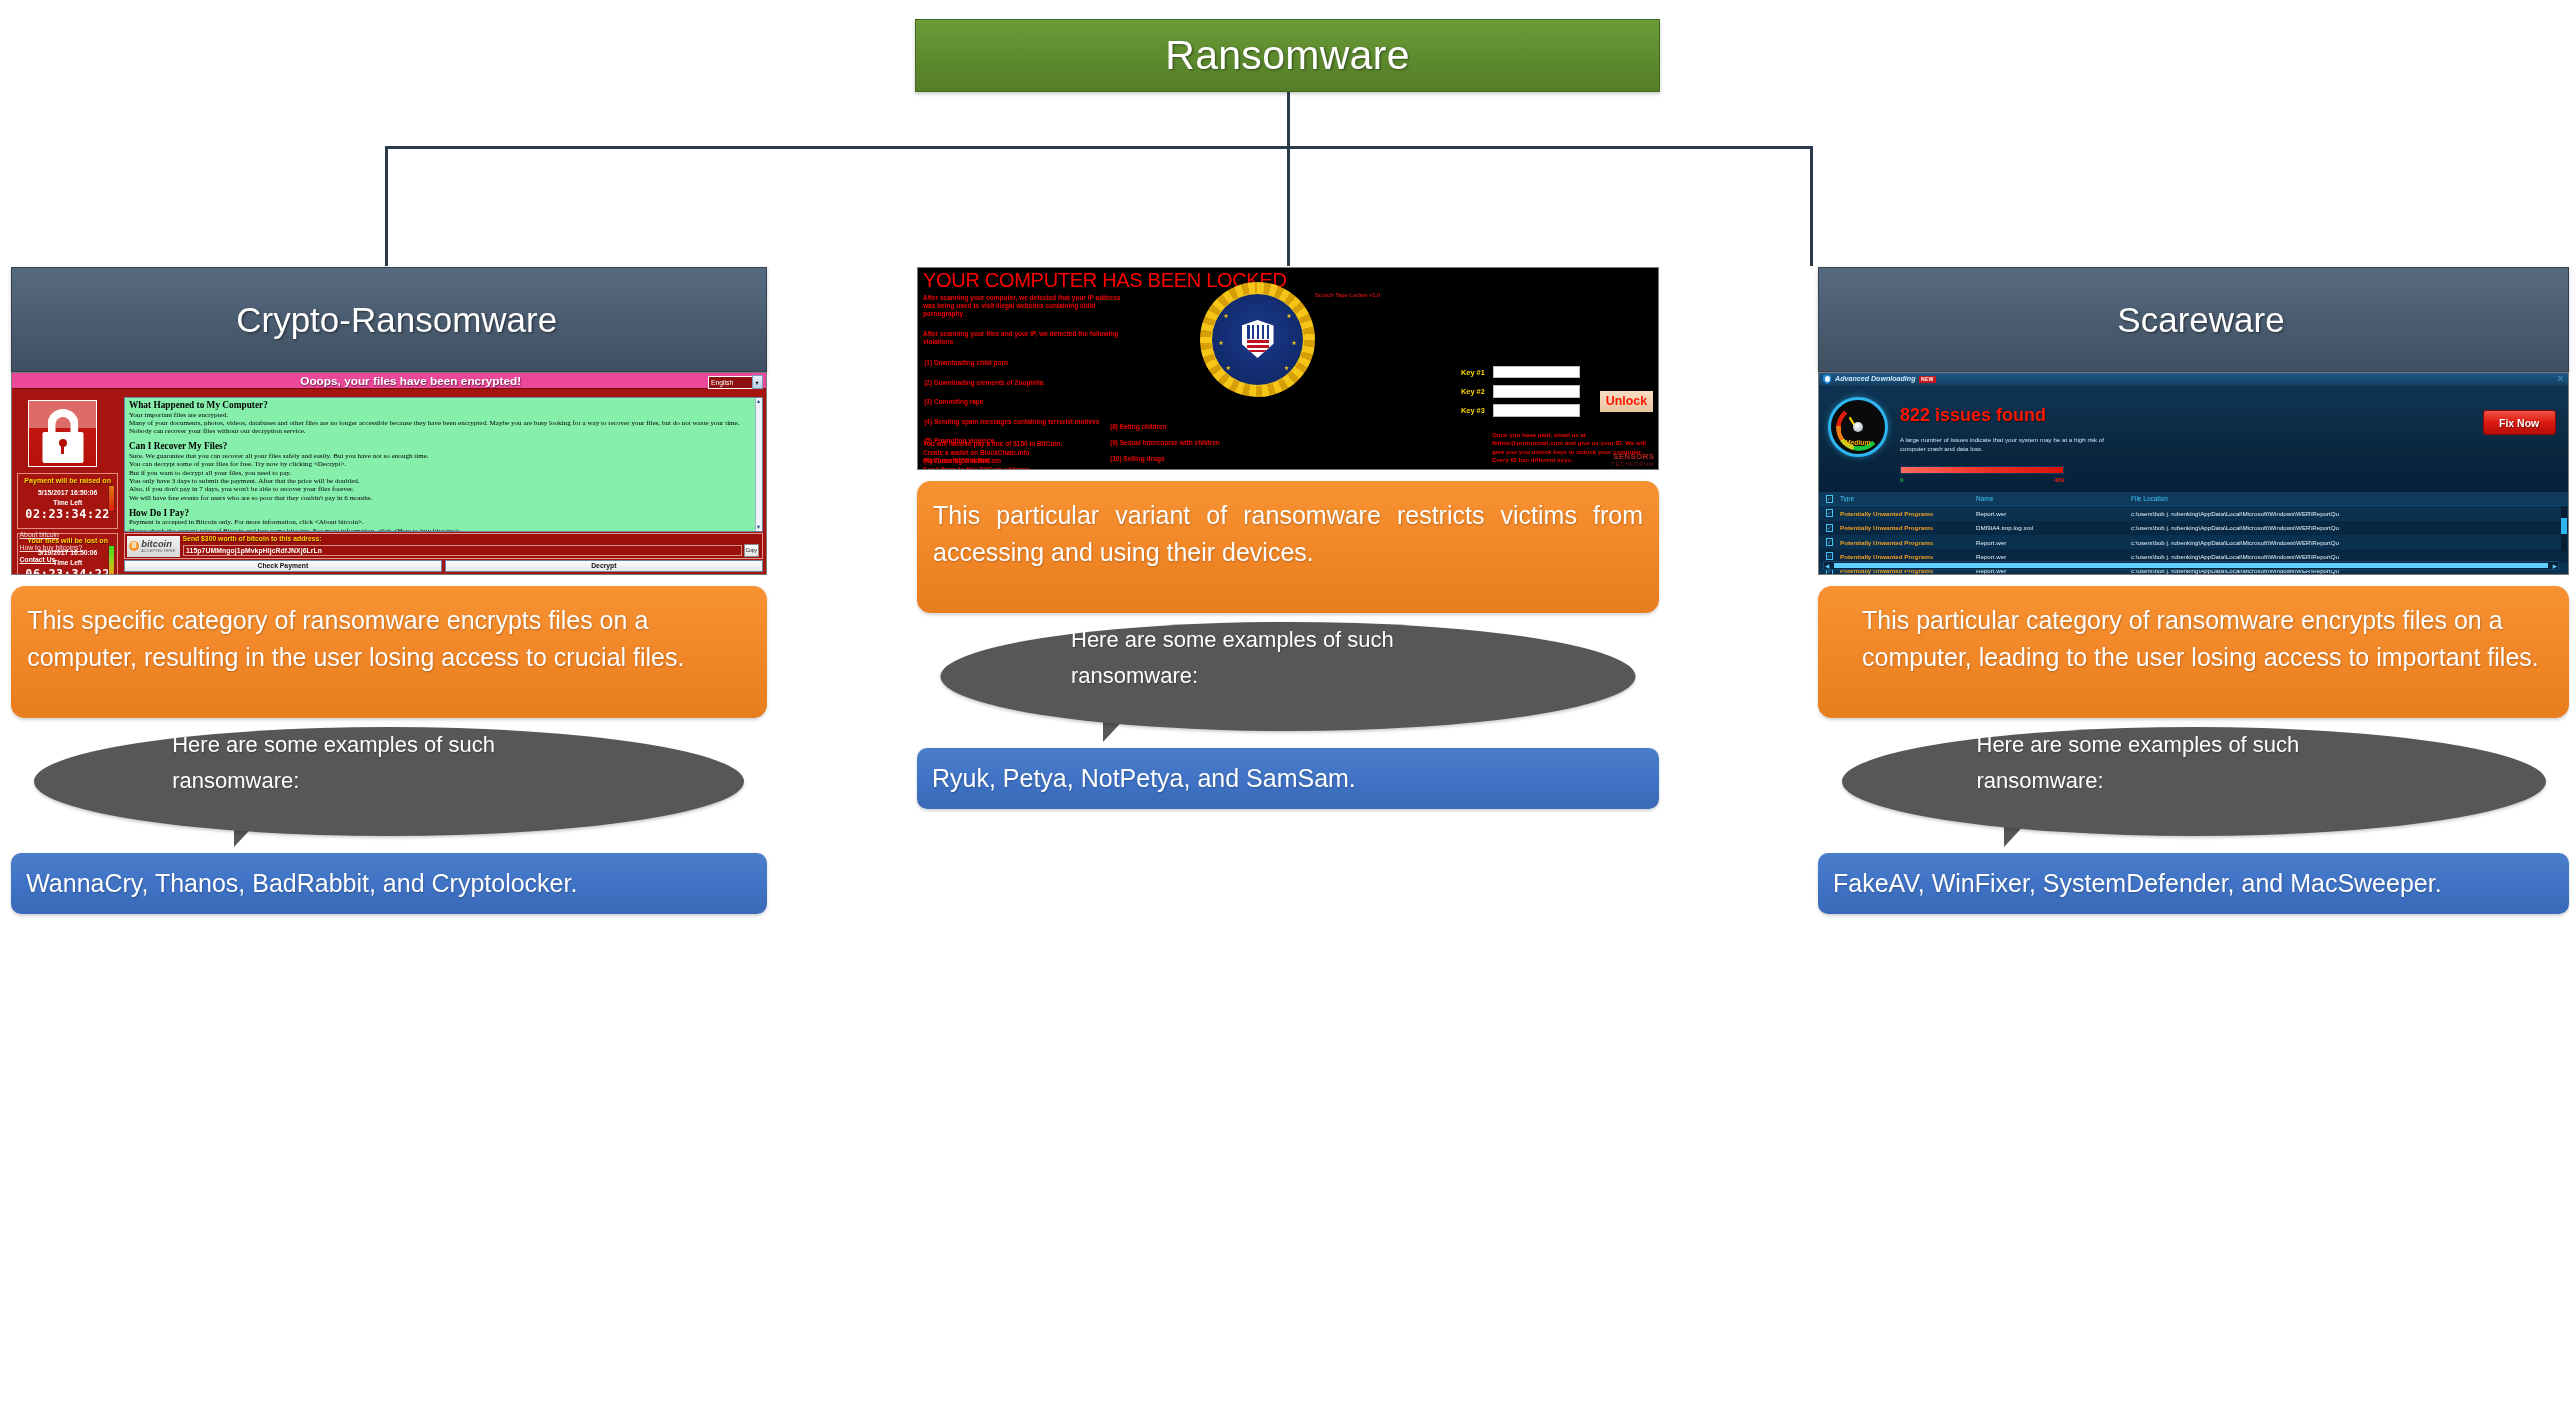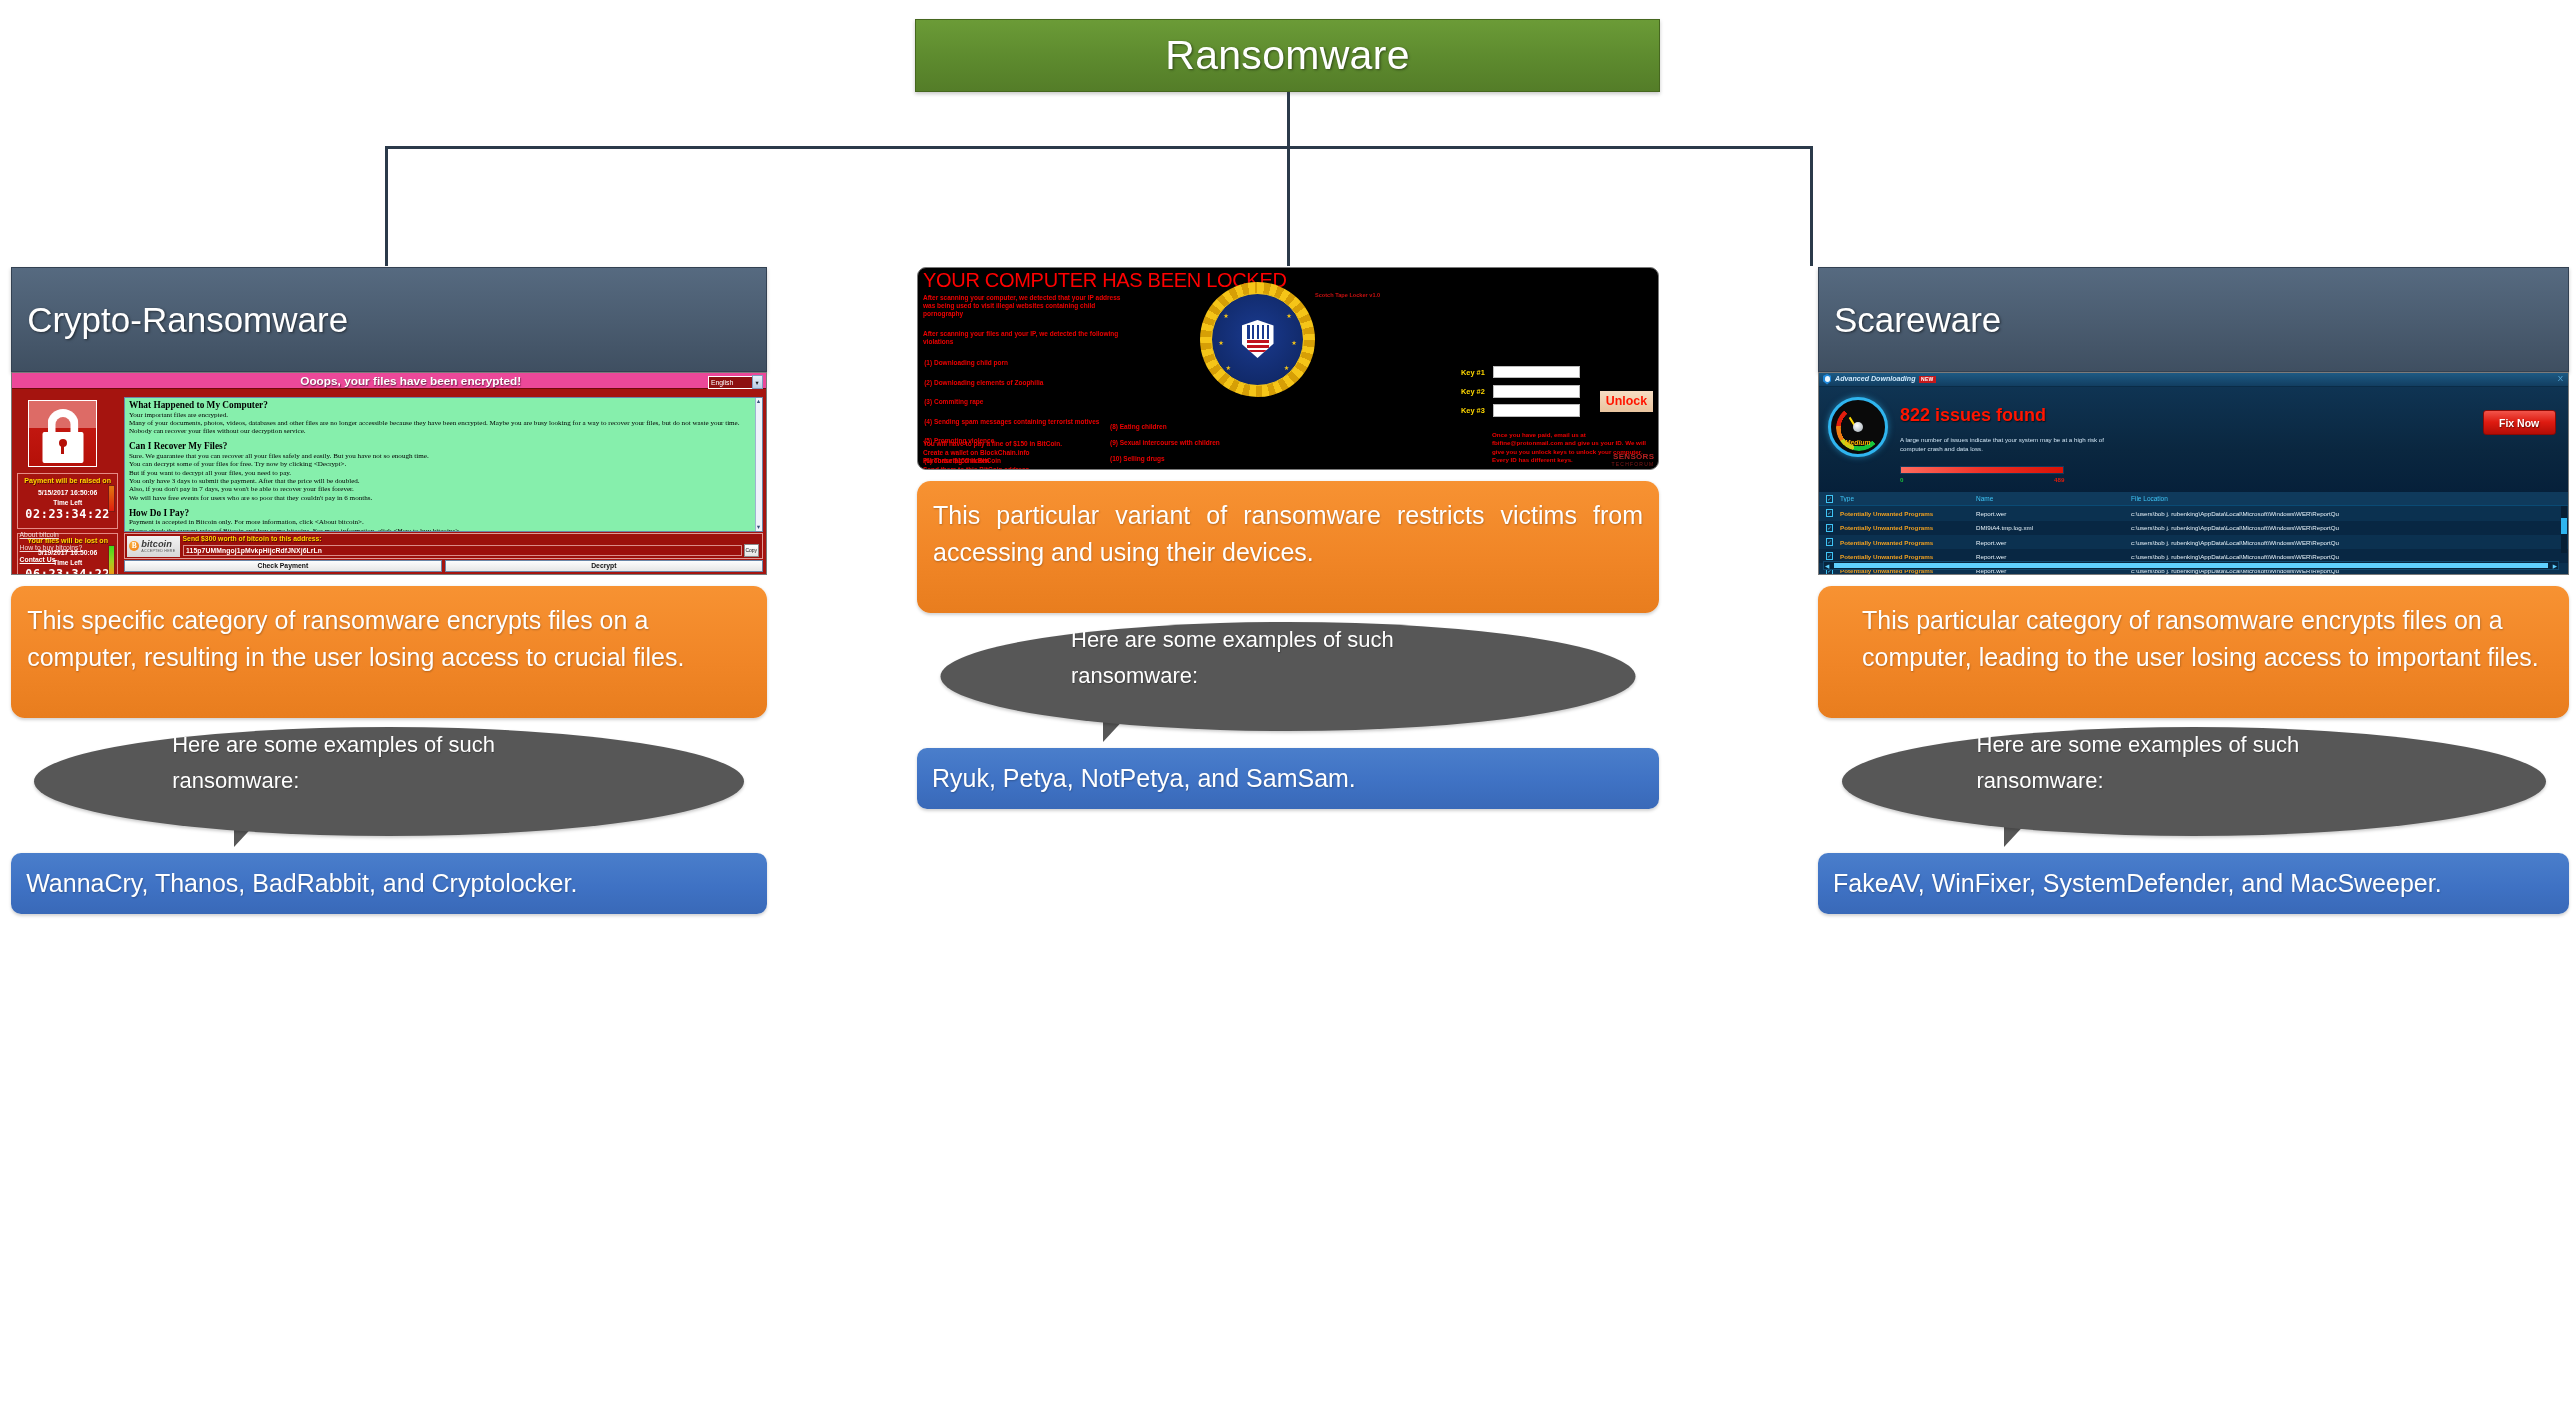--- a/index.html
+++ b/index.html
@@ -30,33 +30,33 @@
   
   .col { position: absolute; top: 267px; }
   .col.c1 { left: 11.2px;   width: 756px; }
   .col.c2 { left: 917px; width: 742px; }
   .col.c3 { left: 1818px; width: 751px; border-radius: 27px; }
 
   .cat-header {
     height: 105px;
     background: linear-gradient(180deg,#566a80 0%, #4b5d71 50%, #3f4f61 100%);
     border: 0.6px solid #334152;
-    display: flex; align-items: center; 
+    display: flex; align-items: center; justify-content: center;
     box-shadow: 0 1.9px 3.7px rgba(0,0,0,.22);
     padding-left: 15px;
   }
   .cat-header span {
     color: #fff; font-size: 35px;
     text-shadow: 1.2px 1.2px 2.5px rgba(0,0,0,.5);
   }
 
   
   .shot { position: relative; overflow: hidden; border: 0.6px solid #7a7a7a; }
   .shot.s1 { height: 203px; background: #a5140f; }
-  .shot.s2 { height: 203px; background: #000; border-radius: 9px; }
+  .shot.s2 { height: 203px; background: #000; }
   .shot.s3 { height: 203px; background: #0b2b42; }
 
   
   .wc-bar {
     position: absolute; left:0; top:0; right:0; height: 16px;
     background: #ec4899; border-bottom: 1.2px solid #6f0b0b;
     display:flex; align-items:center; justify-content:center;
   }
   .wc-bar .wc-title {
     color:#fff; font-weight:bold; font-size:11.8px;

